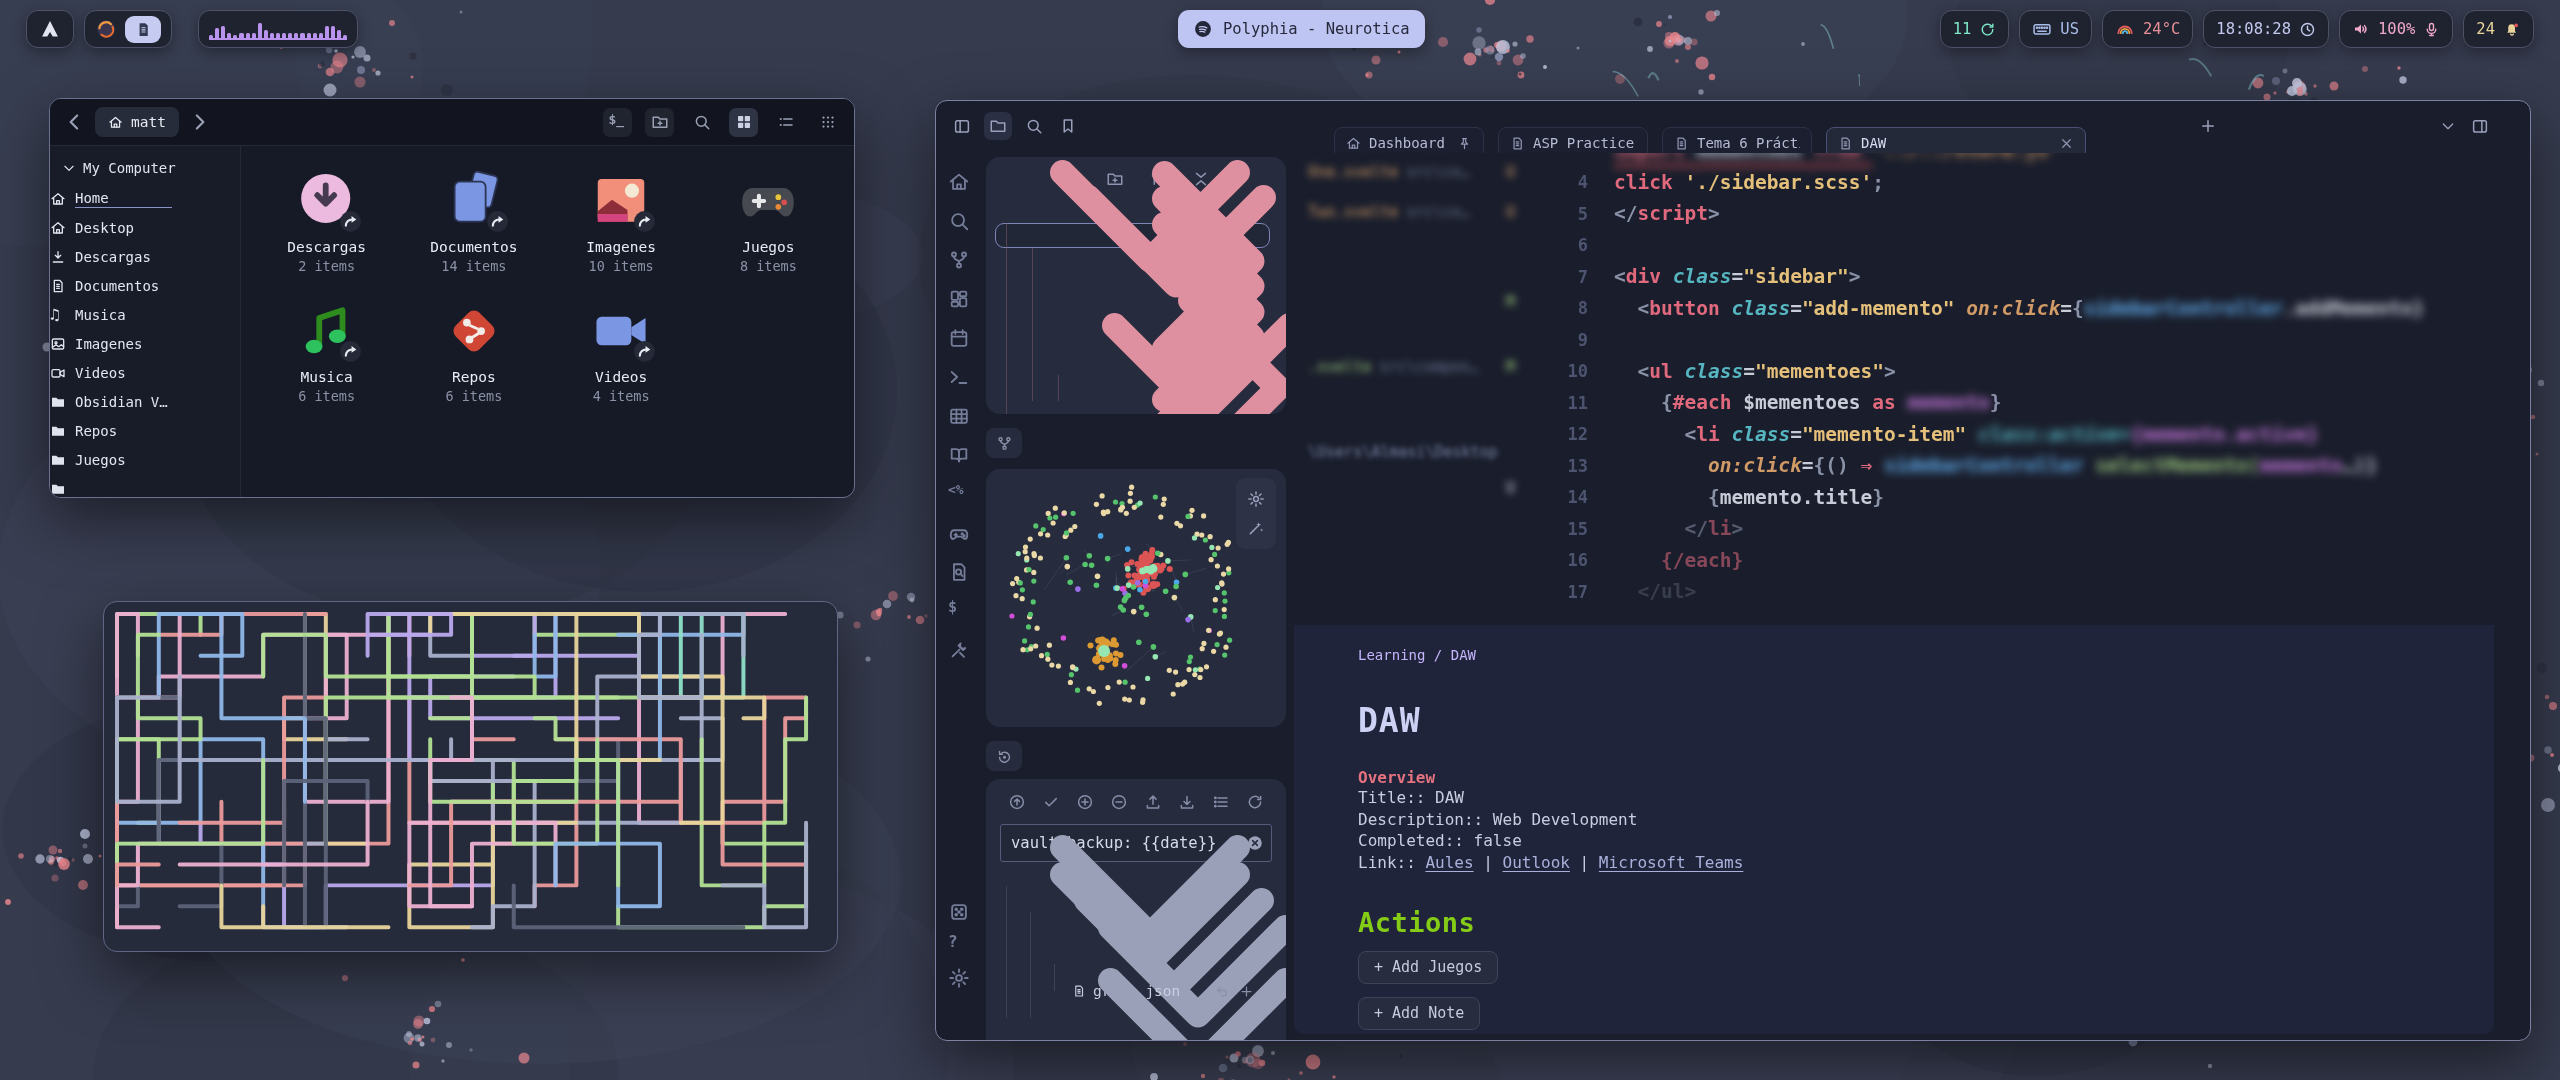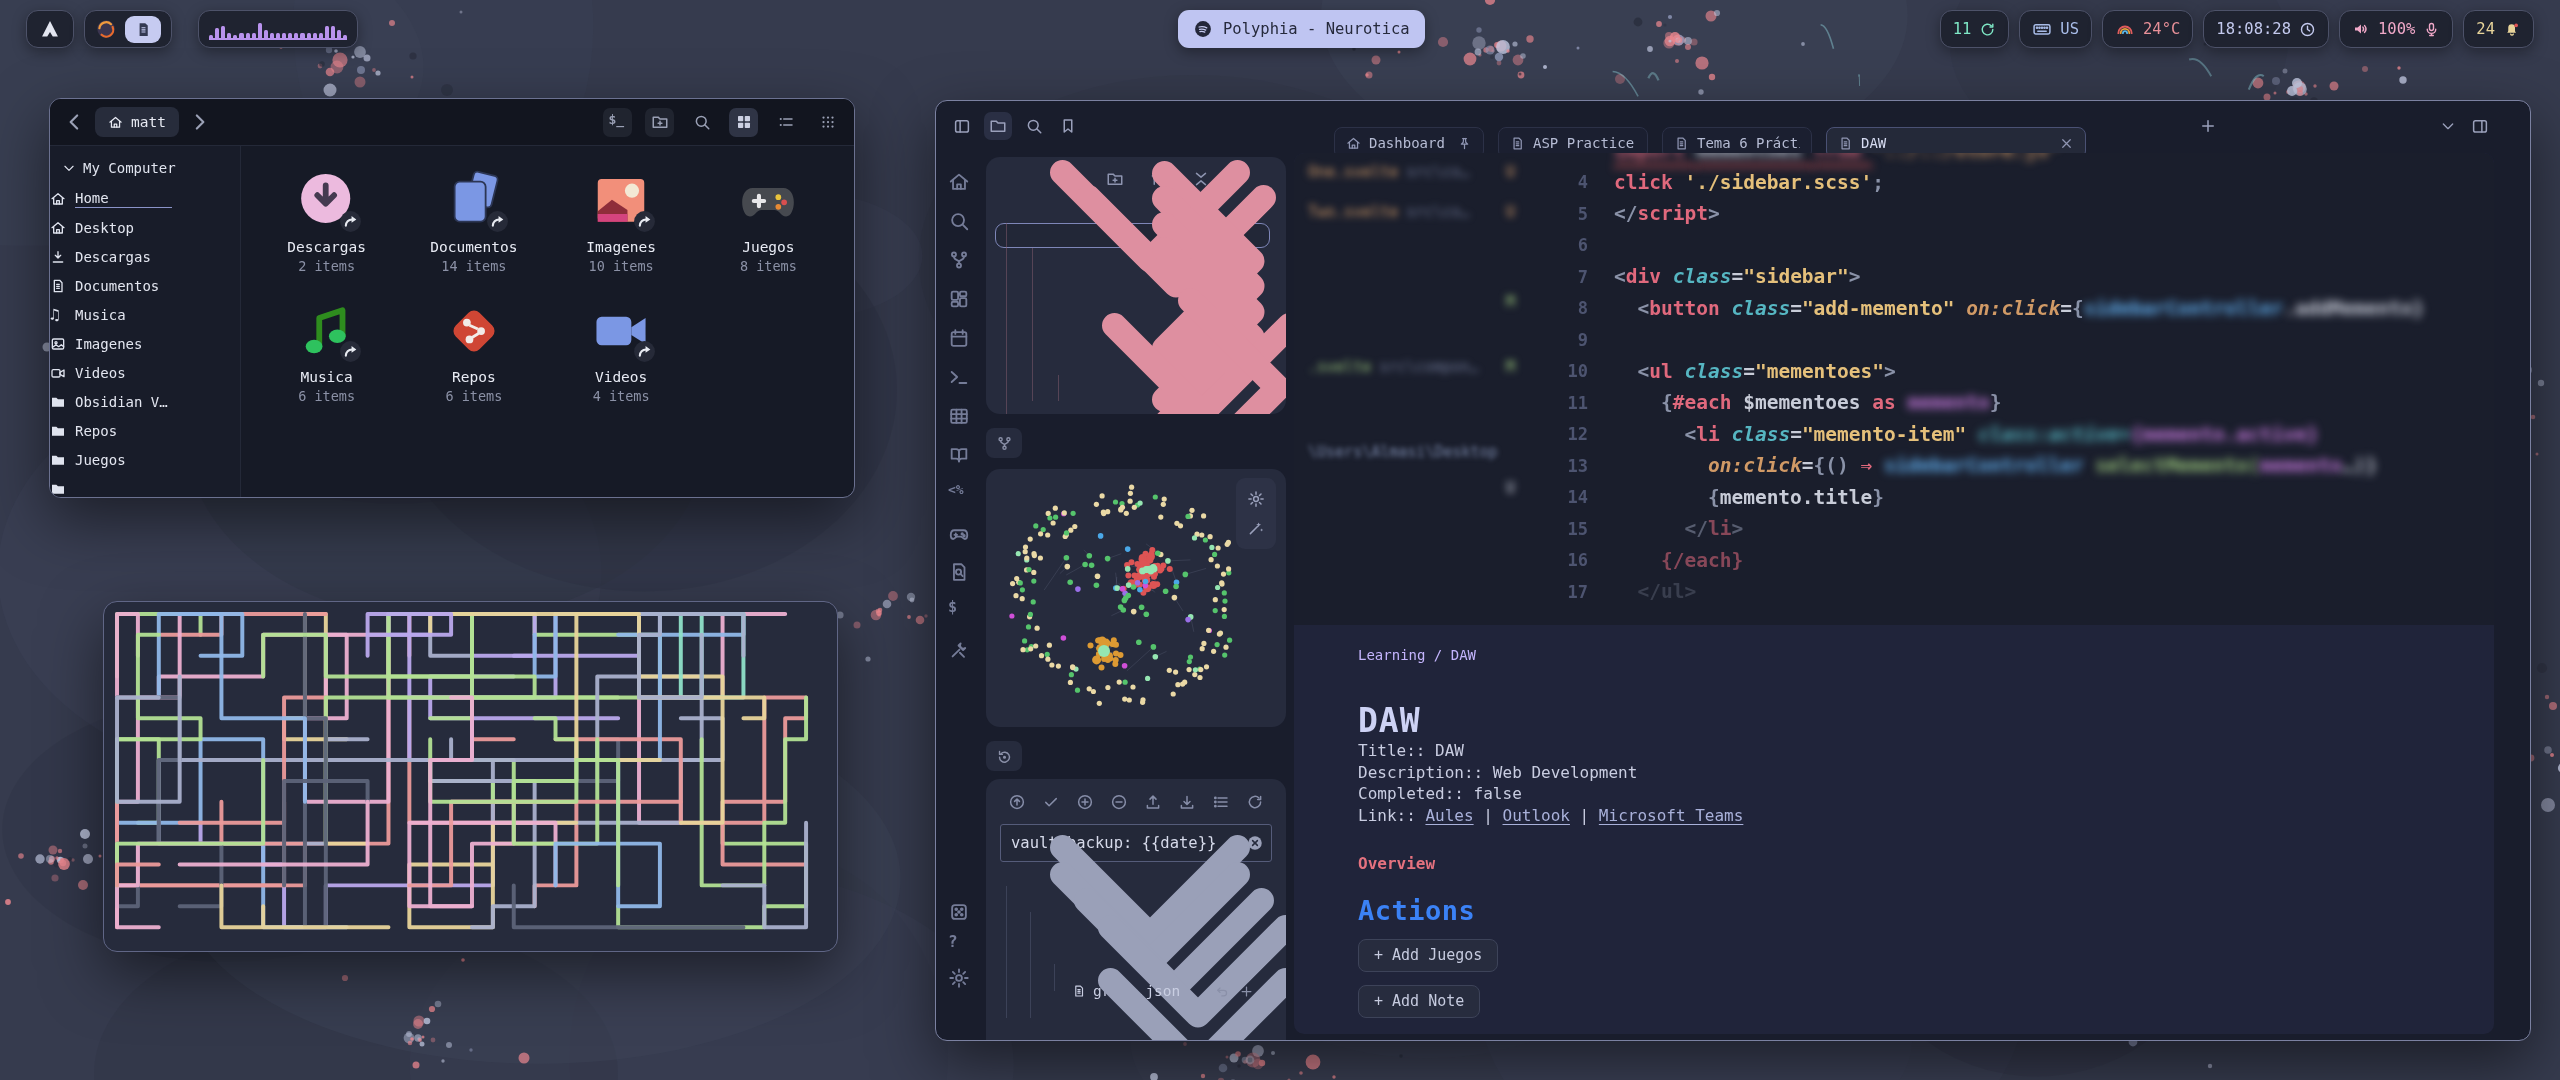--- a/index.html
+++ b/index.html
@@ -147,21 +147,21 @@
   .t.p{color:#c678dd}.t.b{color:#61afef}.t.gr{color:#98c379}
   .t.i{font-style:italic}.t.bl{filter:blur(4px)}
   .t.dim{opacity:.55}.t.dim2{opacity:.28}
   .t.sq{text-decoration:underline wavy #e05555 2px;text-underline-offset:5px}
   #doc{position:absolute;left:64px;top:494px;right:56px}
   #doc-crumb{color:#c4b5fd;font-size:14px}
   #doc-title{margin-top:38px;font-size:33px;color:#cdd2f4;font-weight:700;letter-spacing:1px}
   #doc-overview{margin-top:28px;color:#e4727f;font-weight:700;font-size:16px}
   .prop{color:#c9cde1;font-size:16px;line-height:21.5px}
   .prop a{color:#a9b1da;text-decoration:underline;text-underline-offset:3px}
-  #doc-actions{margin-top:22px;font-size:27px;color:#3b82f6;font-weight:700;letter-spacing:.5px}
+  #doc-actions{margin-top:34px;font-size:27px;color:#84cc16;font-weight:700;letter-spacing:.5px}
   .dbtn{display:table;margin-top:13px;background:#272c3e;border:1px solid #3d4359;
     border-radius:8px;color:#c6cbdf;font-size:15px;padding:8px 15px;line-height:1}
 </style>
 </head>
 <body>
 
 <div id="screen">
   <svg id="wallpaper">
       <ellipse cx="29.964168071746826" cy="66.9149181805551" rx="393.5341371782124" ry="178.83487997110933" fill="#3e4459" opacity="0.30"></ellipse>
       <ellipse cx="1193.5555392503738" cy="259.11920079030097" rx="274.9311691056937" ry="184.06975528225303" fill="#2e3243" opacity="0.25"></ellipse>
@@ -1938,27 +1938,27 @@
             <div class="cl"><span class="ln">13</span><span class="t o i">        on:click</span><span class="t w">=</span><span class="t g">{() </span><span class="t r">⇒ </span><span class="t b bl">sidebarController </span><span class="t gr bl">selectMemento(</span><span class="t p bl">memento</span><span class="t w bl">…)}</span></div>
             <div class="cl"><span class="ln">14</span><span class="t g">        {</span><span class="t w">memento.title</span><span class="t g">}</span></div>
             <div class="cl"><span class="ln">15</span><span class="t g dim">      &lt;/</span><span class="t r dim">li</span><span class="t g dim">&gt;</span></div>
             <div class="cl"><span class="ln">16</span><span class="t r dim">    {/each}</span></div>
             <div class="cl"><span class="ln">17</span><span class="t g dim2">  &lt;/ul&gt;</span></div>
           </div>
       </div>
       <div id="doc">
         <div id="doc-crumb">Learning / DAW</div>
         <div id="doc-title">DAW</div>
+        <div id="doc-overview">Overview</div>
         <div id="doc-props">
             <div class="prop">Title:: DAW</div>
             <div class="prop">Description:: Web Development</div>
             <div class="prop">Completed:: false</div>
             <div class="prop">Link:: <a>Aules</a> | <a>Outlook</a> | <a>Microsoft Teams</a></div>
           </div>
-        <div id="doc-overview">Overview</div>
         <div id="doc-actions">Actions</div>
         <div id="doc-buttons">
             <div class="dbtn">+ Add Juegos</div>
             <div class="dbtn">+ Add Note</div>
           </div>
       </div>
     </div>
   </div>
 </div>
 

